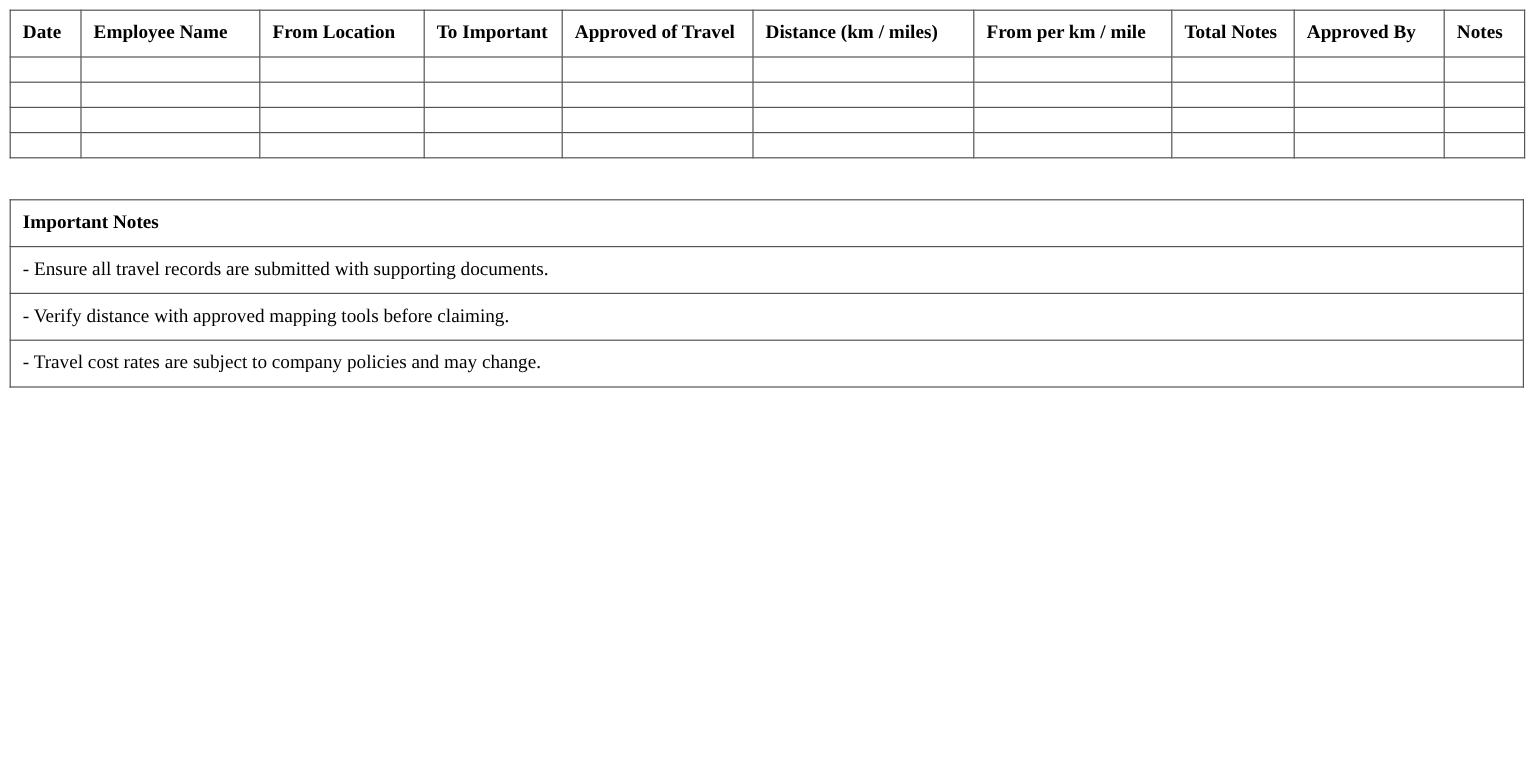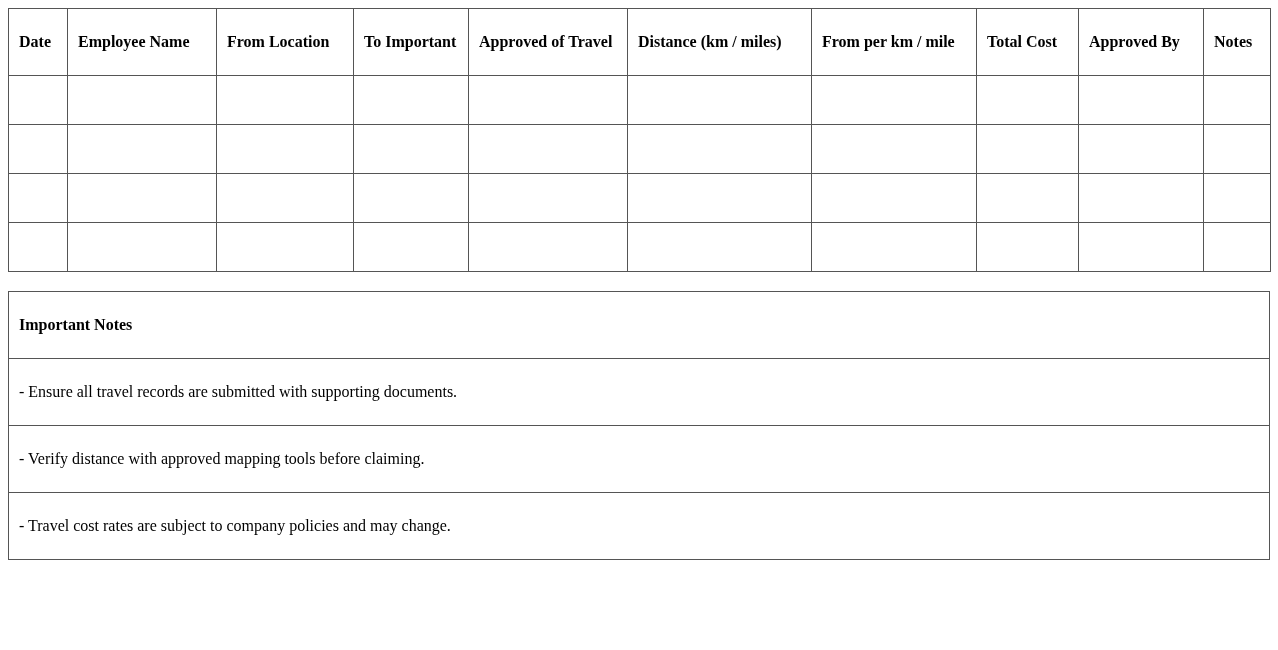--- a/index.html
+++ b/index.html
@@ -3,24 +3,24 @@
 <meta charset="utf-8">
 <style>
   html, body { margin: 0; padding: 0; background: #ffffff; }
   body {
     width: 1278px; height: 650px; overflow: hidden;
     font-family: "Liberation Serif", "DejaVu Serif", serif;
     font-size: 16px; color: #000;
   }
   .wrap { position: absolute; left: 8px; top: 8px; width: 1262px; }
   table { border-collapse: collapse; width: 1262px; table-layout: fixed; }
-  td, th { border: 1px solid #555555; padding: 14px 10px; text-align: left; vertical-align: middle; }
+  td, th { border: 1px solid #555555; padding: 0 10px; text-align: left; vertical-align: middle; }
   th { font-weight: bold; height: 38px; white-space: nowrap; }
   .log td { height: 20px; }
-  .notes { margin-top: 19px; }
+  .notes { margin-top: 34px; }
   .notes td { height: 38px; }
   .notes .hdr { font-weight: bold; }
 </style>
 </head>
 <body>
 
 <div class="wrap">
   <table class="log">
     <colgroup id="log-cols">
         <col style="width: 59px;">
@@ -36,21 +36,21 @@
       </colgroup>
     <thead>
       <tr>
         <th>Date</th>
         <th>Employee Name</th>
         <th>From Location</th>
         <th>To Important</th>
         <th>Approved of Travel</th>
         <th>Distance (km / miles)</th>
         <th>From per km / mile</th>
-        <th>Total Cost</th>
+        <th>Total Notes</th>
         <th>Approved By</th>
         <th>Notes</th>
       </tr>
     </thead>
     <tbody id="log-body">
         <tr>
           <td></td>
           <td></td>
           <td></td>
           <td></td>

